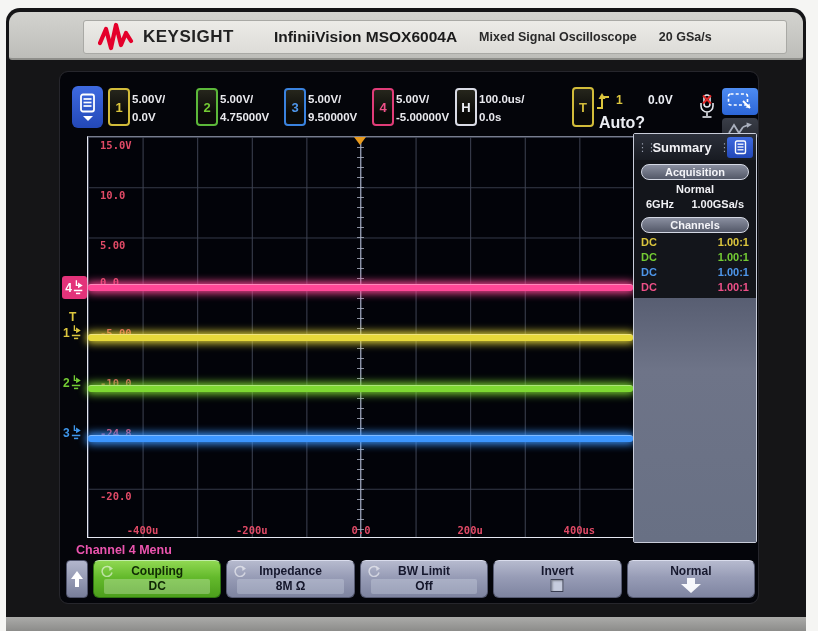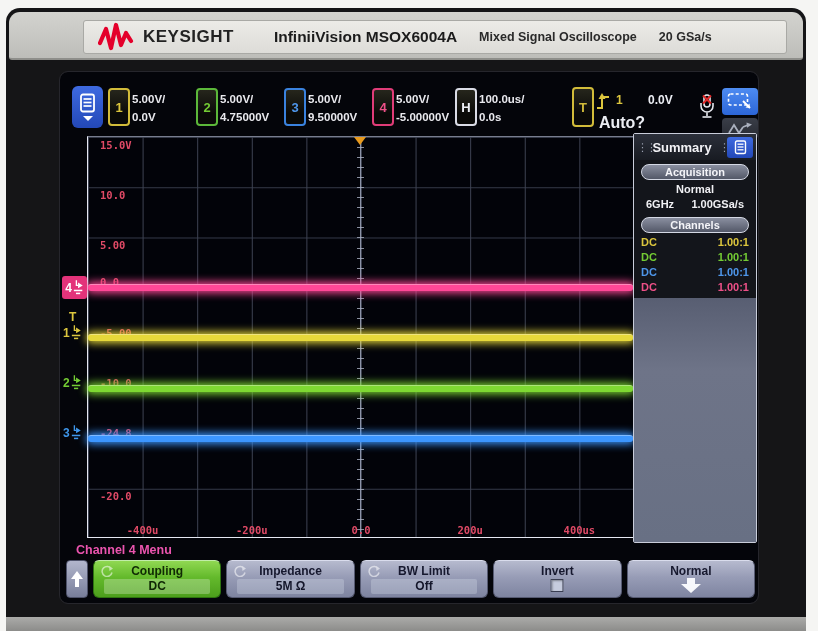--- a/index.html
+++ b/index.html
@@ -355,21 +355,21 @@
         </svg>
         <div class="sk-label">Coupling</div>
         <div class="sk-value">DC</div>
       </div>
       <div class="softkey">
         <svg class="sk-knob" width="12" height="12" viewBox="0 0 12 12">
           <path d="M10.5 4 A5 5 0 1 0 11 7.5" fill="none" stroke="#fff" stroke-width="1.5"></path>
           <polygon points="8,1 12,3.5 8.5,6" fill="#fff"></polygon>
         </svg>
         <div class="sk-label">Impedance</div>
-        <div class="sk-value">5M Ω</div>
+        <div class="sk-value">8M Ω</div>
       </div>
       <div class="softkey">
         <svg class="sk-knob" width="12" height="12" viewBox="0 0 12 12">
           <path d="M10.5 4 A5 5 0 1 0 11 7.5" fill="none" stroke="#fff" stroke-width="1.5"></path>
           <polygon points="8,1 12,3.5 8.5,6" fill="#fff"></polygon>
         </svg>
         <div class="sk-label">BW Limit</div>
         <div class="sk-value">Off</div>
       </div>
       <div class="softkey">

